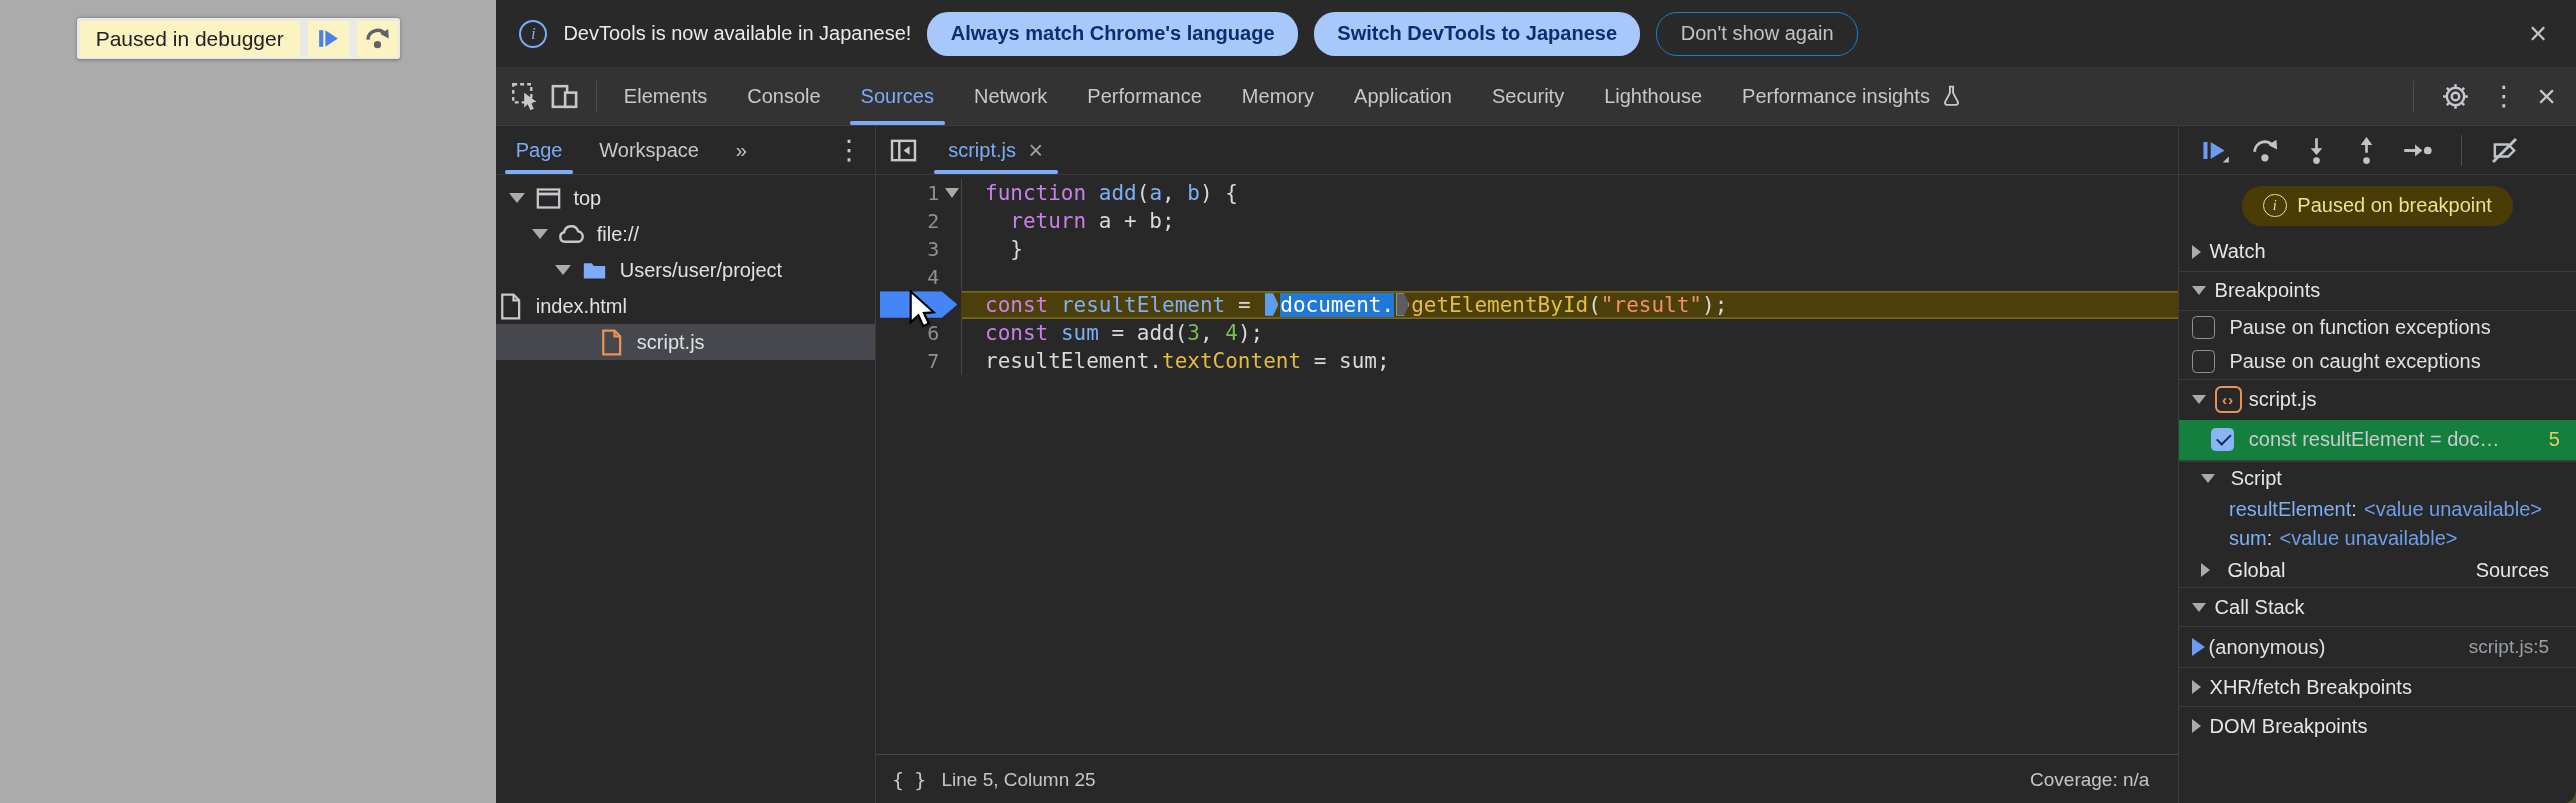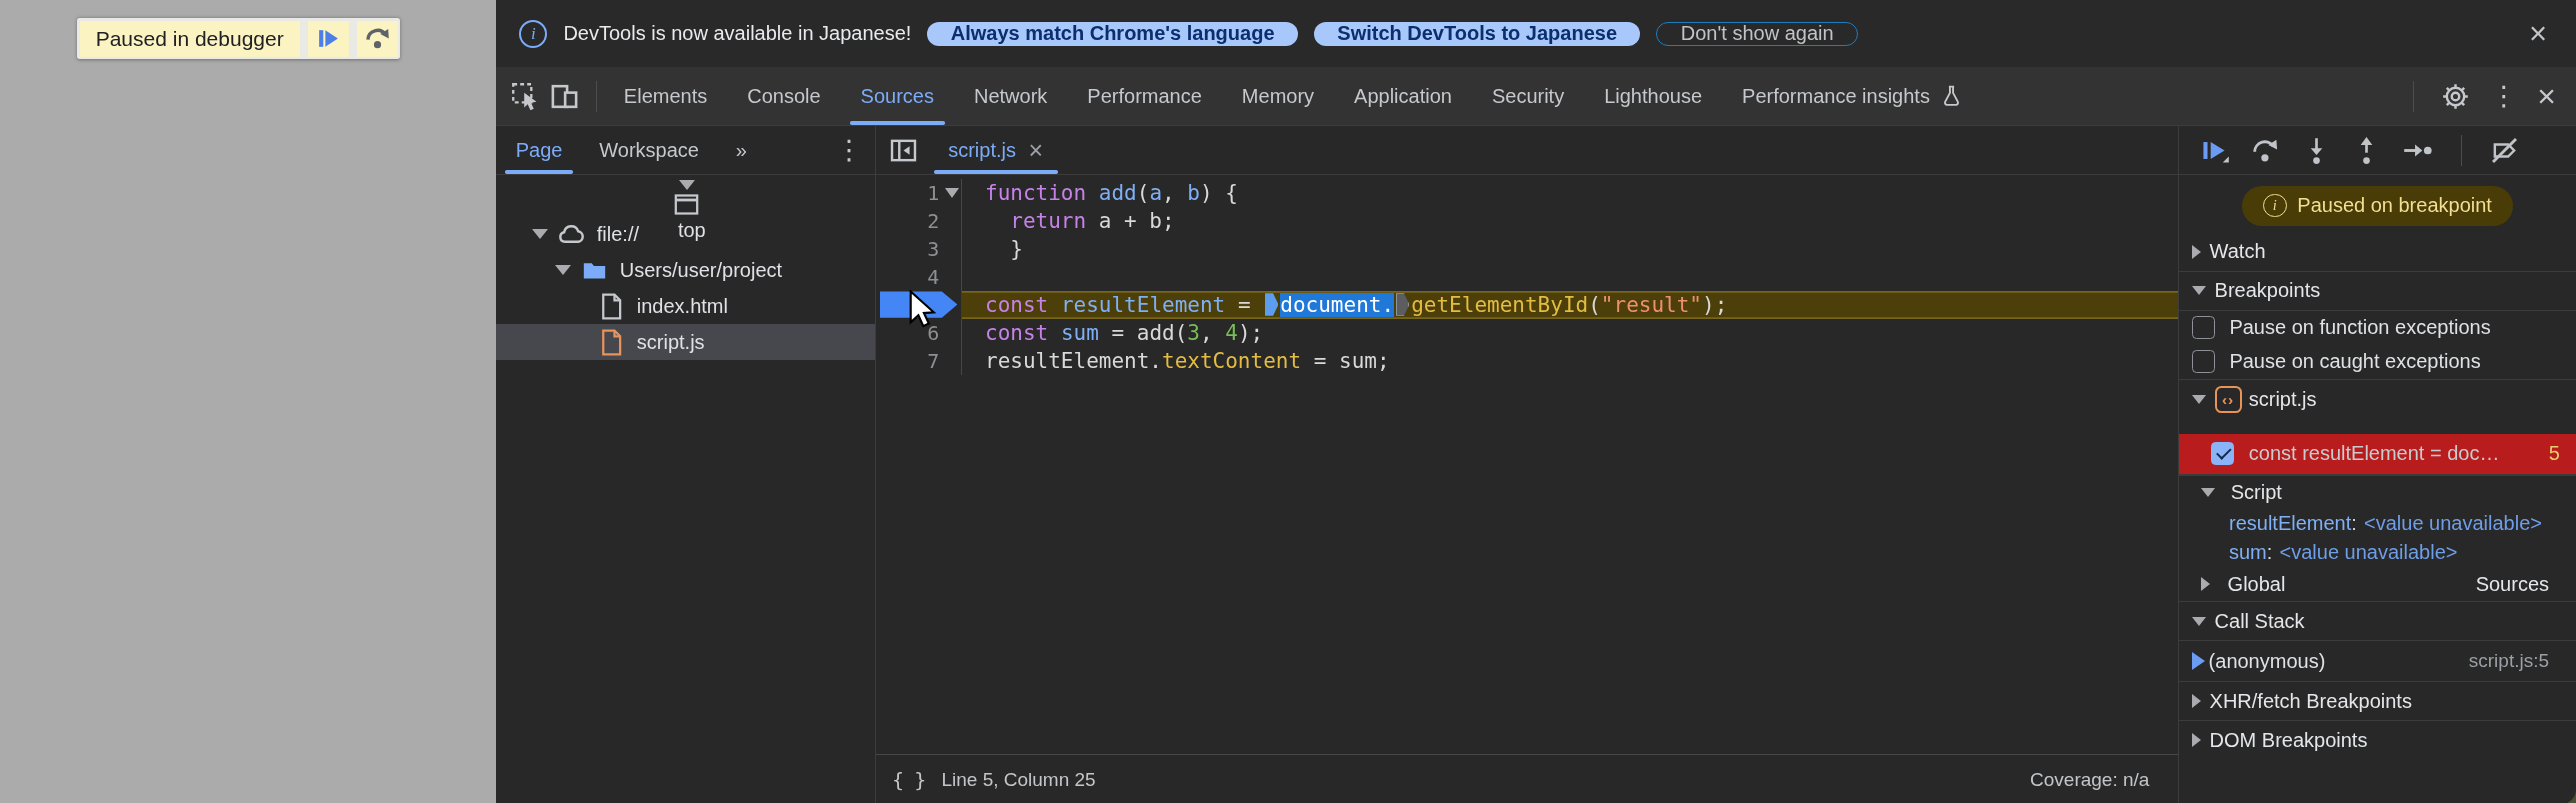--- a/index.html
+++ b/index.html
@@ -16,21 +16,21 @@
   .pause-banner .seg.btn{width:41px;justify-content:center;cursor:pointer;}
 
   
   .devtools{position:absolute;left:496px;top:0;width:2080px;height:804px;background:#282828;
        border-bottom-right-radius:14.4px;overflow:hidden;display:flex;flex-direction:column;color:#DFE1E5;}
 
   
   .infobar{height:67px;flex:none;background:#292929;display:flex;align-items:center;padding:0 23.4px;gap:16px;font-size:20px;color:#E8EAED;}
   .info-circle{width:28px;height:28px;flex:none;border:2.3px solid #7CACF8;border-radius:50%;color:#7CACF8;
        display:flex;align-items:center;justify-content:center;font-size:17px;font-style:italic;font-family:"Liberation Serif",serif;}
-  .pill{height:24px;padding:0 23.4px;border-radius:21px;background:#A8C7FA;color:#0A2E6E;border:none;
+  .pill{height:44px;padding:0 23.4px;border-radius:21px;background:#A8C7FA;color:#0A2E6E;border:none;
        font-size:20px;font-weight:bold;font-family:inherit;display:flex;align-items:center;cursor:pointer;}
   .pill.ghost{background:transparent;border:1.8px solid #1E7DBE;color:#C0C3C7;font-weight:normal;}
   .infobar .close-x{margin-left:auto;font-size:31px;color:#C4C7CA;cursor:pointer;padding:0 5.4px;line-height:1;}
 
   
   .toolbar{height:59px;flex:none;background:#333333;border-bottom:0.9px solid #3D3D3D;display:flex;align-items:stretch;font-size:20px;color:#C5C8CC;}
   .tb-icons{display:flex;align-items:center;gap:7.2px;padding:0 9px 0 14.4px;}
   .vsep{width:0.9px;height:31px;background:#4D4D4D;align-self:center;margin:0 7.2px;}
   .tabs{display:flex;align-items:stretch;}
   .tab{display:flex;align-items:center;gap:9px;padding:0 20px;position:relative;cursor:pointer;white-space:nowrap;}
@@ -94,21 +94,21 @@
   .sect{height:38px;flex:none;display:flex;align-items:center;padding:0 12.6px;gap:7.2px;color:#E4E6E9;cursor:pointer;}
   .sect .car{margin-right:1.8px;}
   .car.sm.down{border-left-width:7.2px;border-right-width:7.2px;border-top-width:9px;}
   .car.sm.right{border-top-width:7.2px;border-bottom-width:7.2px;border-left-width:9px;}
   .cbrow{height:34px;flex:none;display:flex;align-items:center;gap:14.4px;padding:0 12.6px;cursor:pointer;}
   .cb{width:23.4px;height:23.4px;flex:none;border:1.8px solid #8E9196;border-radius:4.5px;background:transparent;}
   .cb.checked{background:#8AB4F8;border-color:#8AB4F8;position:relative;}
   .cb.checked::after{content:"";position:absolute;left:4.5px;top:5.4px;width:11.7px;height:6.3px;border-left:2.7px solid #15294E;border-bottom:2.7px solid #15294E;transform:rotate(-45deg);}
   .srcicon{width:27px;height:27px;flex:none;border:2.3px solid #E8935A;border-radius:6.3px;color:#E8935A;
        display:flex;align-items:center;justify-content:center;font-size:15.3px;font-weight:bold;letter-spacing:0.9px;}
-  .bp-entry{height:40px;flex:none;background:#b91c1c;display:flex;align-items:center;gap:14.4px;padding:0 12.6px 0 32px;cursor:pointer;margin-top:14px;}
+  .bp-entry{height:40px;flex:none;background:#15803d;display:flex;align-items:center;gap:14.4px;padding:0 12.6px 0 32px;cursor:pointer;}
   .bp-entry .txt{color:#C9CBCE;overflow:hidden;white-space:nowrap;flex:1;}
   .bp-entry .num{color:#E5CE6B;padding-right:3.6px;}
   .scoperow{height:34px;flex:none;display:flex;align-items:center;gap:7.2px;padding:0 12.6px 0 21.6px;color:#E4E6E9;cursor:pointer;}
   .varrow{height:29px;flex:none;display:flex;align-items:center;padding-left:50px;white-space:nowrap;}
   .vname{color:#7FB0F5;} .vcolon{color:#D6D6D6;margin-right:7.2px;} .vval{color:#6E9EE8;}
   .rowright{margin-left:auto;padding-right:14.4px;}
   .framerow{height:40px;flex:none;display:flex;align-items:center;gap:4px;padding:0 12.6px;cursor:pointer;}
   .frame-arrow{width:0;height:0;border-top:9px solid transparent;border-bottom:9px solid transparent;border-left:13.5px solid #6B9BF2;flex:none;}
   .loc{color:#9AA0A6;font-size:19px;}
 
@@ -214,21 +214,21 @@
     <div class="content">
 
       <div class="nav">
         <div class="nav-tabs">
           <div class="nav-tab active">Page</div>
           <div class="nav-tab">Workspace</div>
           <div class="nav-tab">»</div>
           <span class="kebab">⋮</span>
         </div>
         <div class="tree">
-            <div class="trow" style="padding-left: 12.6px; flex-direction: column;">
+            <div class="trow" style="padding-left: 12.6px;">
               <span class="car down"></span>
               <span class="ticon">
                 <svg width="27" height="27" viewBox="0 0 24 24">
                   <rect x="2.5" y="4" width="19" height="16" fill="none" stroke="#C5C8CC" stroke-width="2"></rect>
                   <line x1="2.5" y1="8" x2="21.5" y2="8" stroke="#C5C8CC" stroke-width="2.5"></line>
                 </svg>
               </span>
               <span>top</span>
             </div>
             <div class="trow" style="padding-left: 36px;">
@@ -242,21 +242,21 @@
             </div>
             <div class="trow" style="padding-left: 59px;">
               <span class="car down"></span>
               <span class="ticon">
                 <svg width="27" height="27" viewBox="0 0 24 24">
                   <path d="M2.5 5.5h7l2 2.5h10v11h-19z" fill="#7CACF8"></path>
                 </svg>
               </span>
               <span>Users/user/project</span>
             </div>
-            <div class="trow" style="padding-left: 101px;">
+            <div class="trow" style="">
               <span class="ticon">
                 <svg width="23.4" height="27" viewBox="0 0 20 24">
                   <path d="M2.5 1.5h10l5 5v16h-15z" fill="none" stroke="#C5C8CC" stroke-width="2"></path>
                   <path d="M12.5 1.5v5h5" fill="none" stroke="#C5C8CC" stroke-width="2"></path>
                 </svg>
               </span>
               <span>index.html</span>
             </div>
             <div class="trow selected" style="padding-left: 101px;">
               <span class="ticon">

